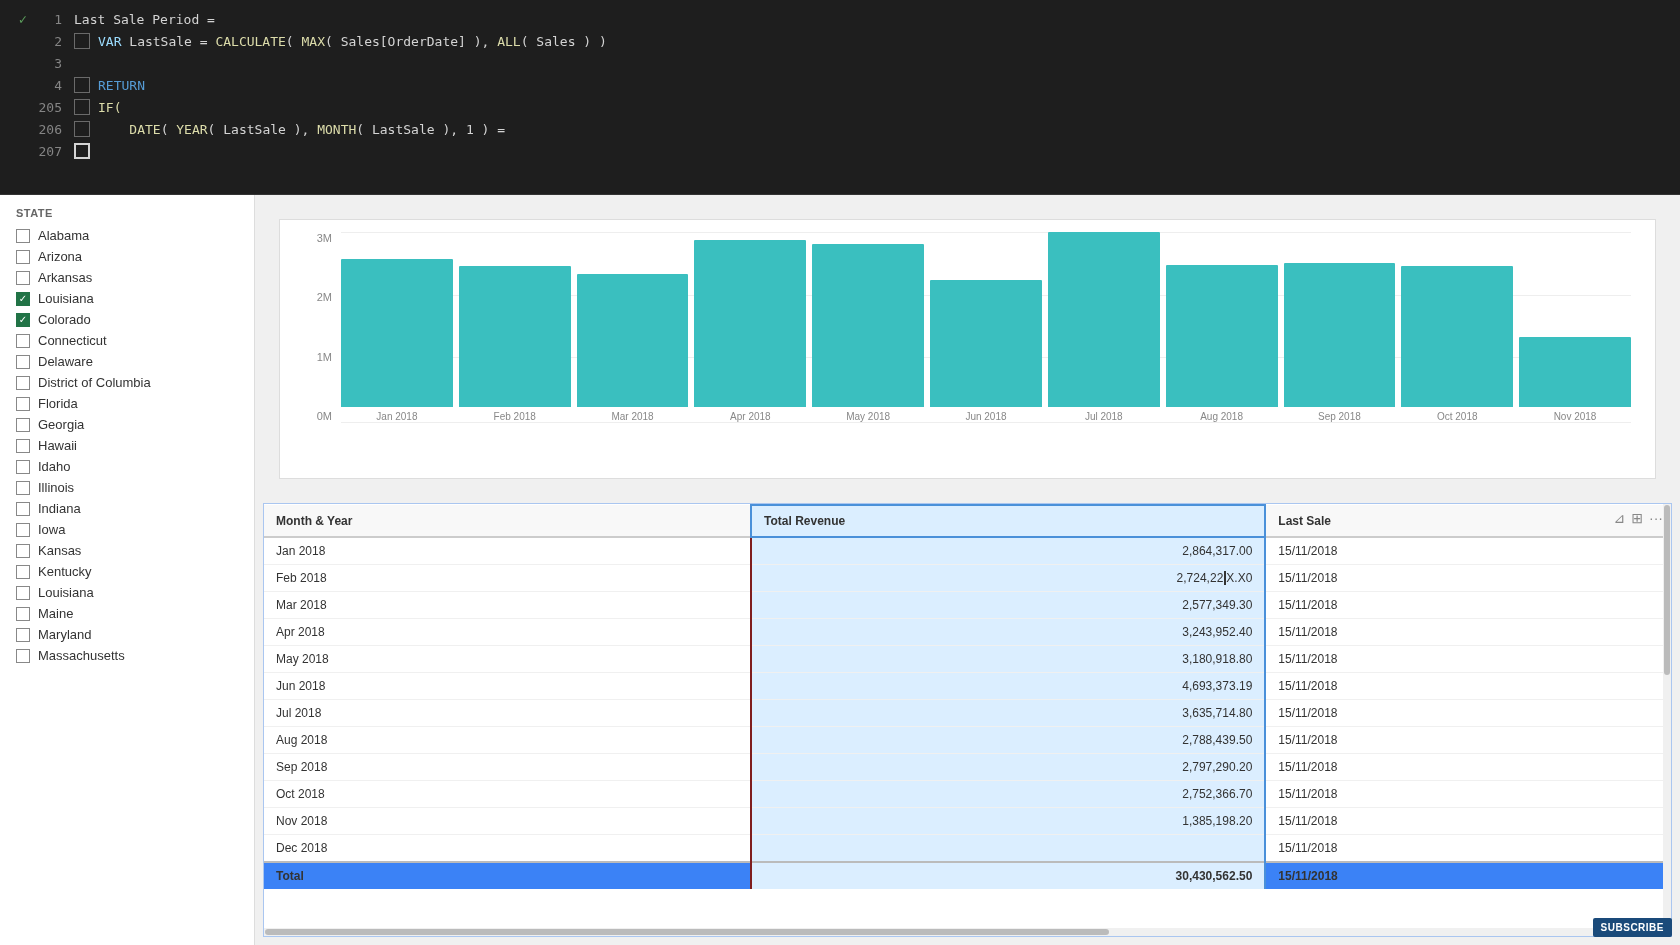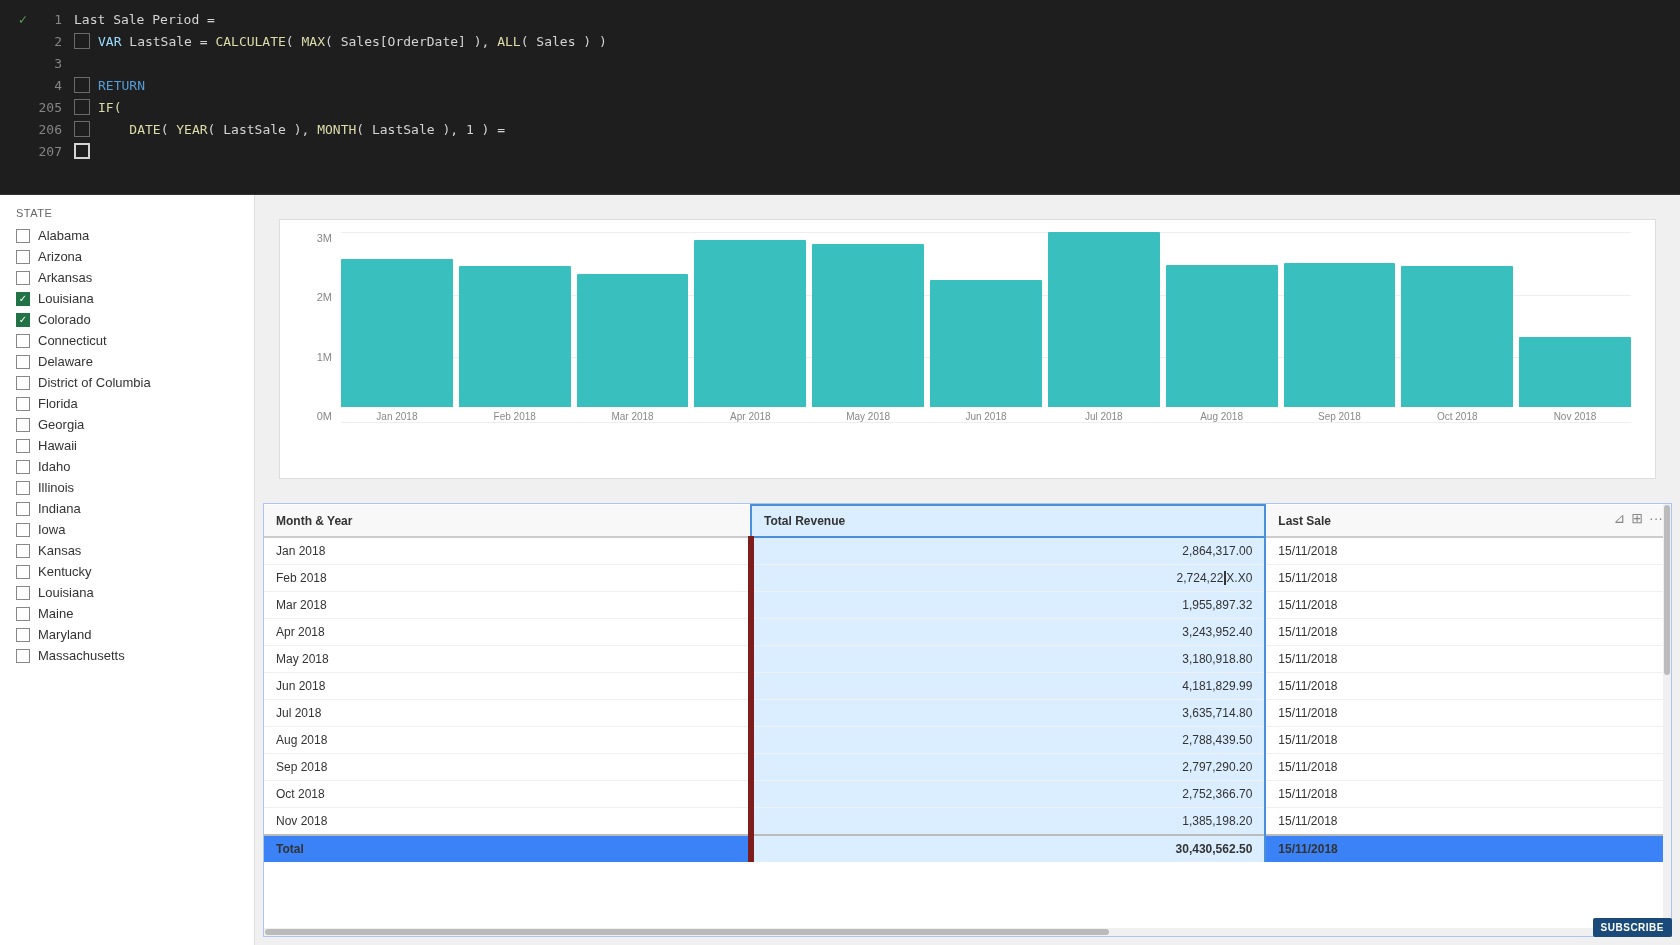--- a/index.html
+++ b/index.html
@@ -81,21 +81,21 @@
       background: #fff;
       border-right: 1px solid #ddd;
       padding: 12px 0;
       overflow-y: auto;
       flex-shrink: 0;
     }
     .sidebar-title {
       font-size: 11px;
       color: #666;
       padding: 0 16px 6px;
-      font-weight: 400;
+      font-weight: 700;
       text-transform: uppercase;
       letter-spacing: 0.5px;
     }
     .state-item {
       display: flex;
       align-items: center;
       padding: 3px 16px;
       cursor: pointer;
     }
     .state-checkbox {
@@ -239,21 +239,21 @@
     th.highlighted {
       background: #dbeeff;
       border: 2px solid #4a90d9;
     }
     td {
       padding: 6px 12px;
       border-bottom: 1px solid #f0f0f0;
       color: #333;
     }
     td.numeric { text-align: right; }
-    td.highlighted { background: #dbeeff; border-left: 6px solid #7f1d1d; border-right: 2px solid #4a90d9; }
+    td.highlighted { background: #dbeeff; border-left: 2px solid #7f1d1d; border-right: 2px solid #4a90d9; }
     tr:last-child td { border-bottom: none; }
     tr.total-row {
       background: #3b82f6;
       font-weight: 700;
       border-top: 2px solid #bbb;
     }
     tr.total-row td.highlighted { background: #dbeeff; }
     .table-icons {
       position: absolute;
       top: 6px;
@@ -544,36 +544,36 @@
                 <td class="numeric highlighted">2,864,317.00</td>
                 <td>15/11/2018</td>
               </tr>
               <tr>
                 <td>Feb 2018</td>
                 <td class="numeric highlighted">2,724,22<span style="border-left: 2px solid rgb(51, 51, 51); margin-left: 1px; display: inline;"></span>X.X0</td>
                 <td>15/11/2018</td>
               </tr>
               <tr>
                 <td>Mar 2018</td>
-                <td class="numeric highlighted">1,955,897.32</td>
+                <td class="numeric highlighted">2,577,349.30</td>
                 <td>15/11/2018</td>
               </tr>
               <tr>
                 <td>Apr 2018</td>
                 <td class="numeric highlighted">3,243,952.40</td>
                 <td>15/11/2018</td>
               </tr>
               <tr>
                 <td>May 2018</td>
                 <td class="numeric highlighted">3,180,918.80</td>
                 <td>15/11/2018</td>
               </tr>
               <tr>
                 <td>Jun 2018</td>
-                <td class="numeric highlighted">4,181,829.99</td>
+                <td class="numeric highlighted">4,693,373.19</td>
                 <td>15/11/2018</td>
               </tr>
               <tr>
                 <td>Jul 2018</td>
                 <td class="numeric highlighted">3,635,714.80</td>
                 <td>15/11/2018</td>
               </tr>
               <tr>
                 <td>Aug 2018</td>
                 <td class="numeric highlighted">2,788,439.50</td>
@@ -585,20 +585,25 @@
                 <td>15/11/2018</td>
               </tr>
               <tr>
                 <td>Oct 2018</td>
                 <td class="numeric highlighted">2,752,366.70</td>
                 <td>15/11/2018</td>
               </tr>
               <tr>
                 <td>Nov 2018</td>
                 <td class="numeric highlighted">1,385,198.20</td>
+                <td>15/11/2018</td>
+              </tr>
+              <tr>
+                <td>Dec 2018</td>
+                <td class="numeric highlighted"></td>
                 <td>15/11/2018</td>
               </tr>
               <tr class="total-row">
                 <td style="font-weight: 700;">Total</td>
                 <td class="numeric highlighted">30,430,562.50</td>
                 <td>15/11/2018</td>
               </tr>
             </tbody>
         </table>
       </div>

